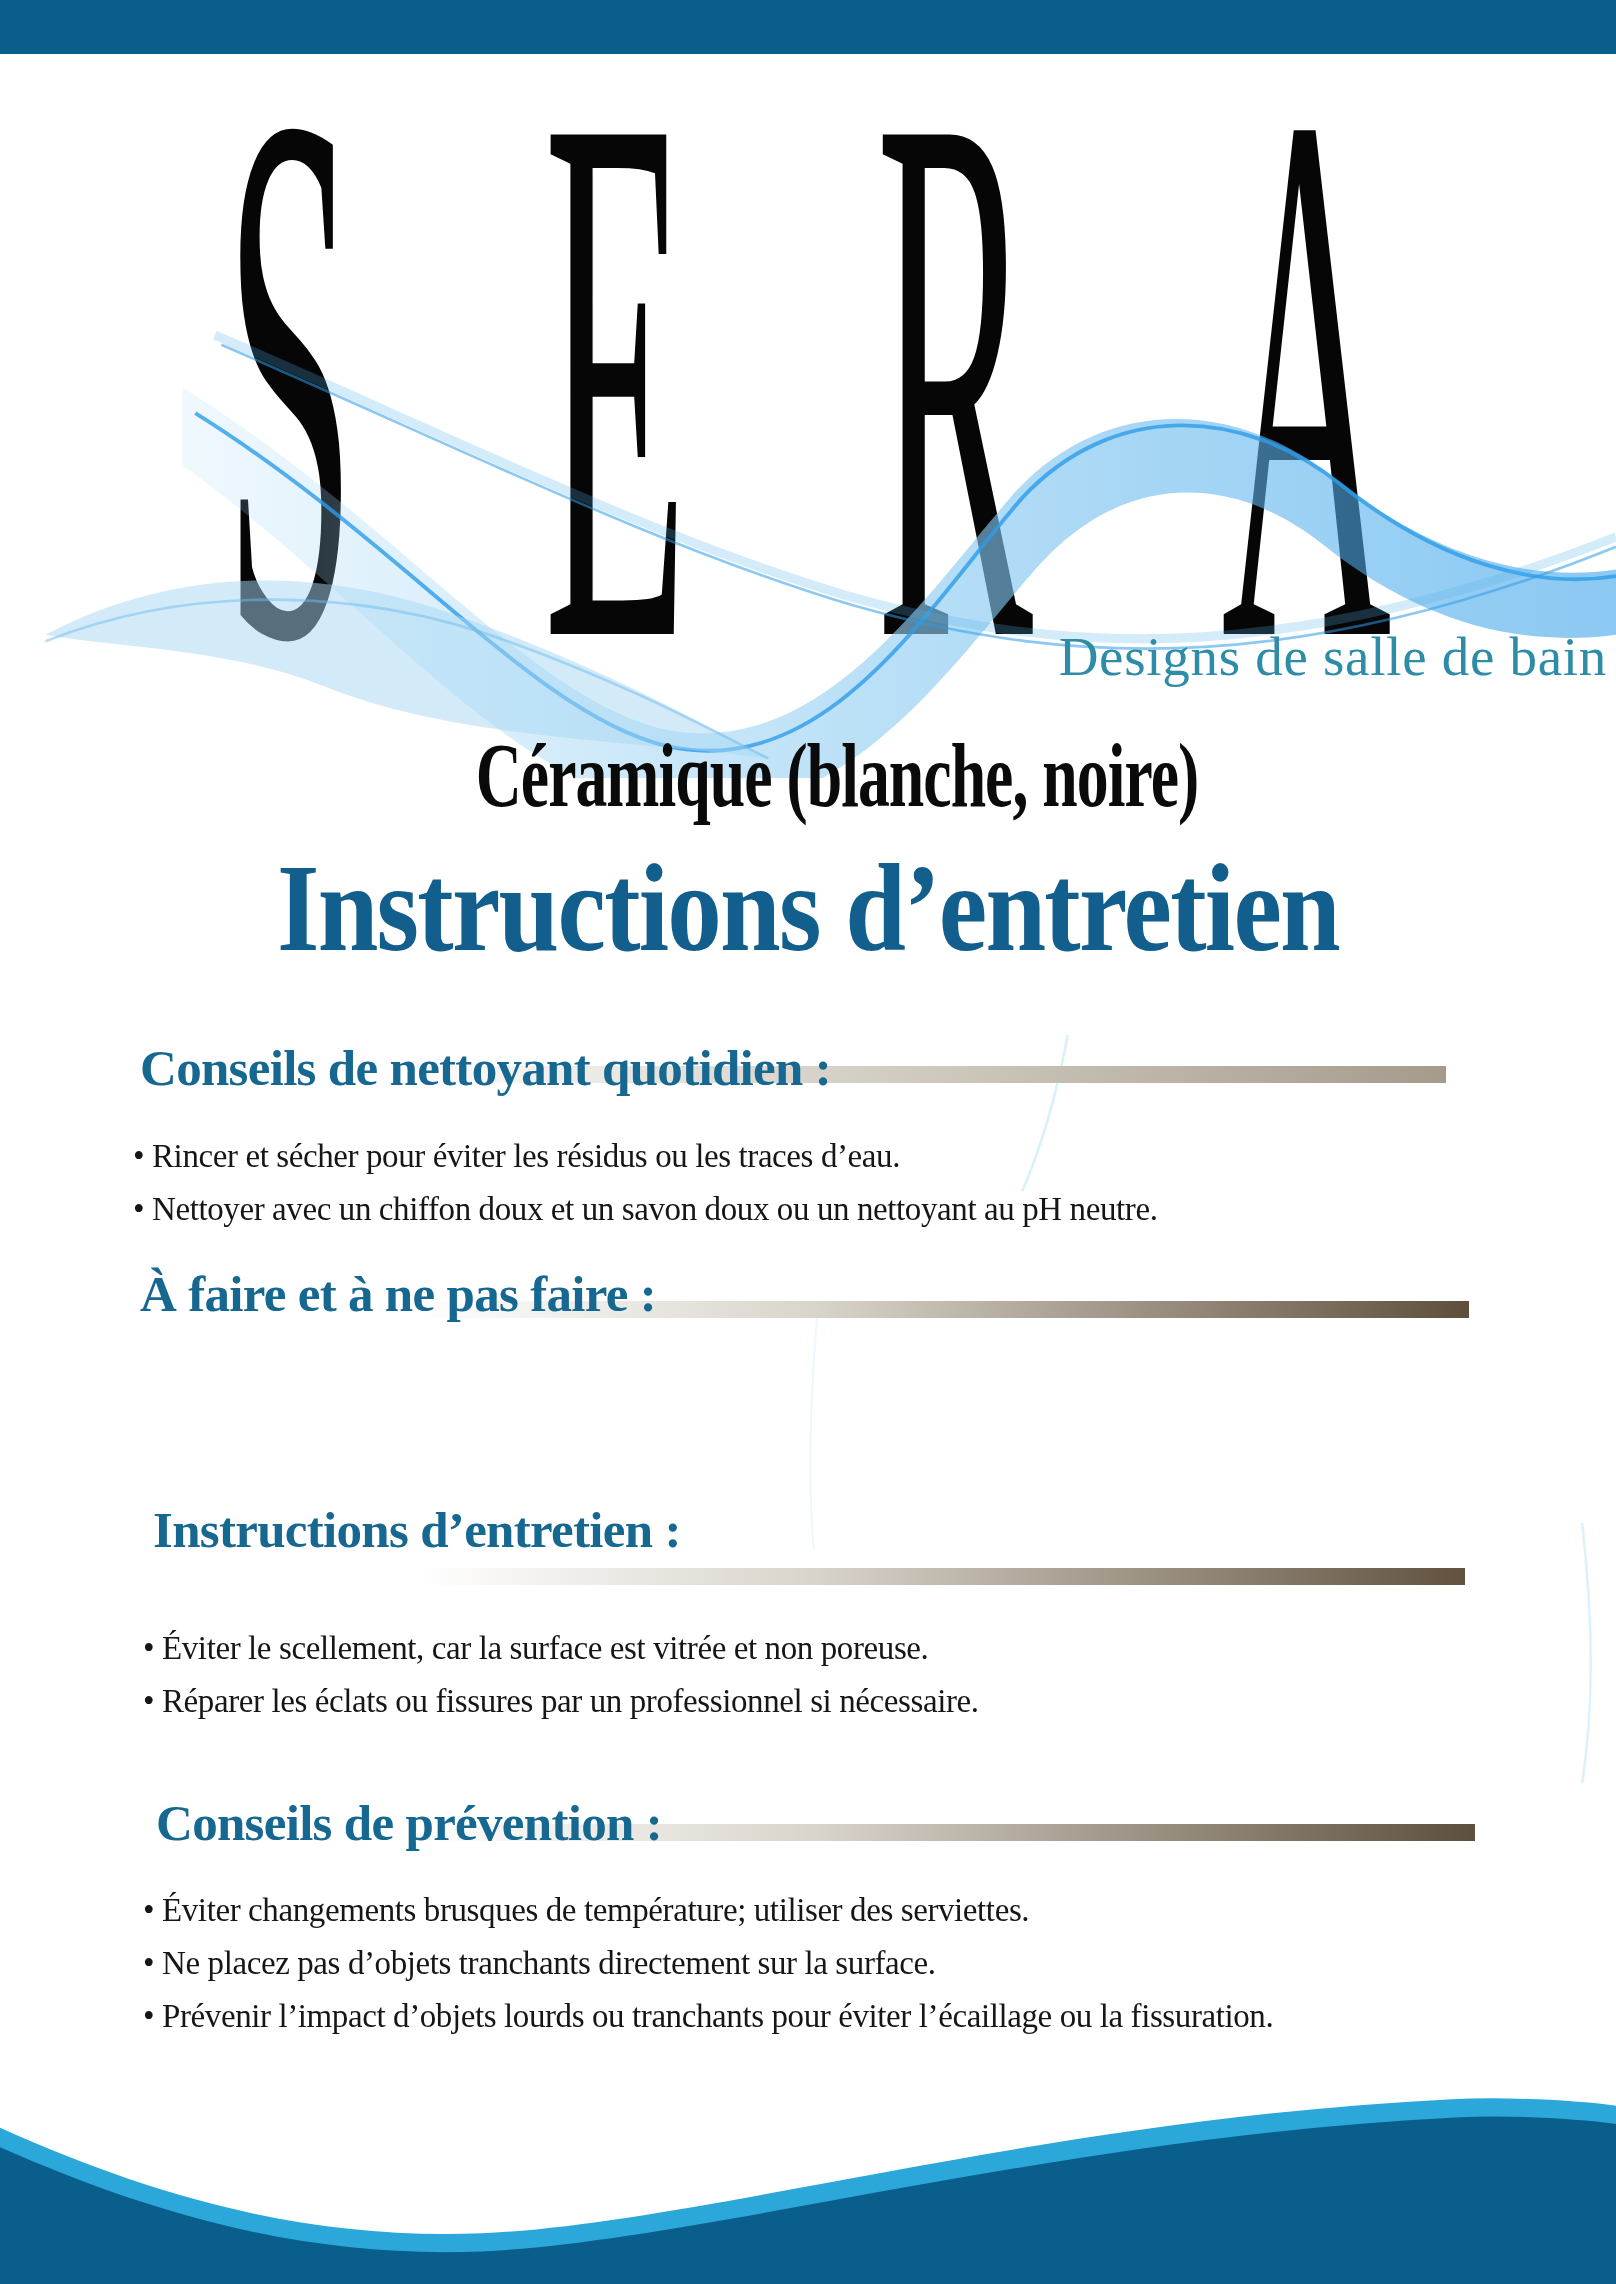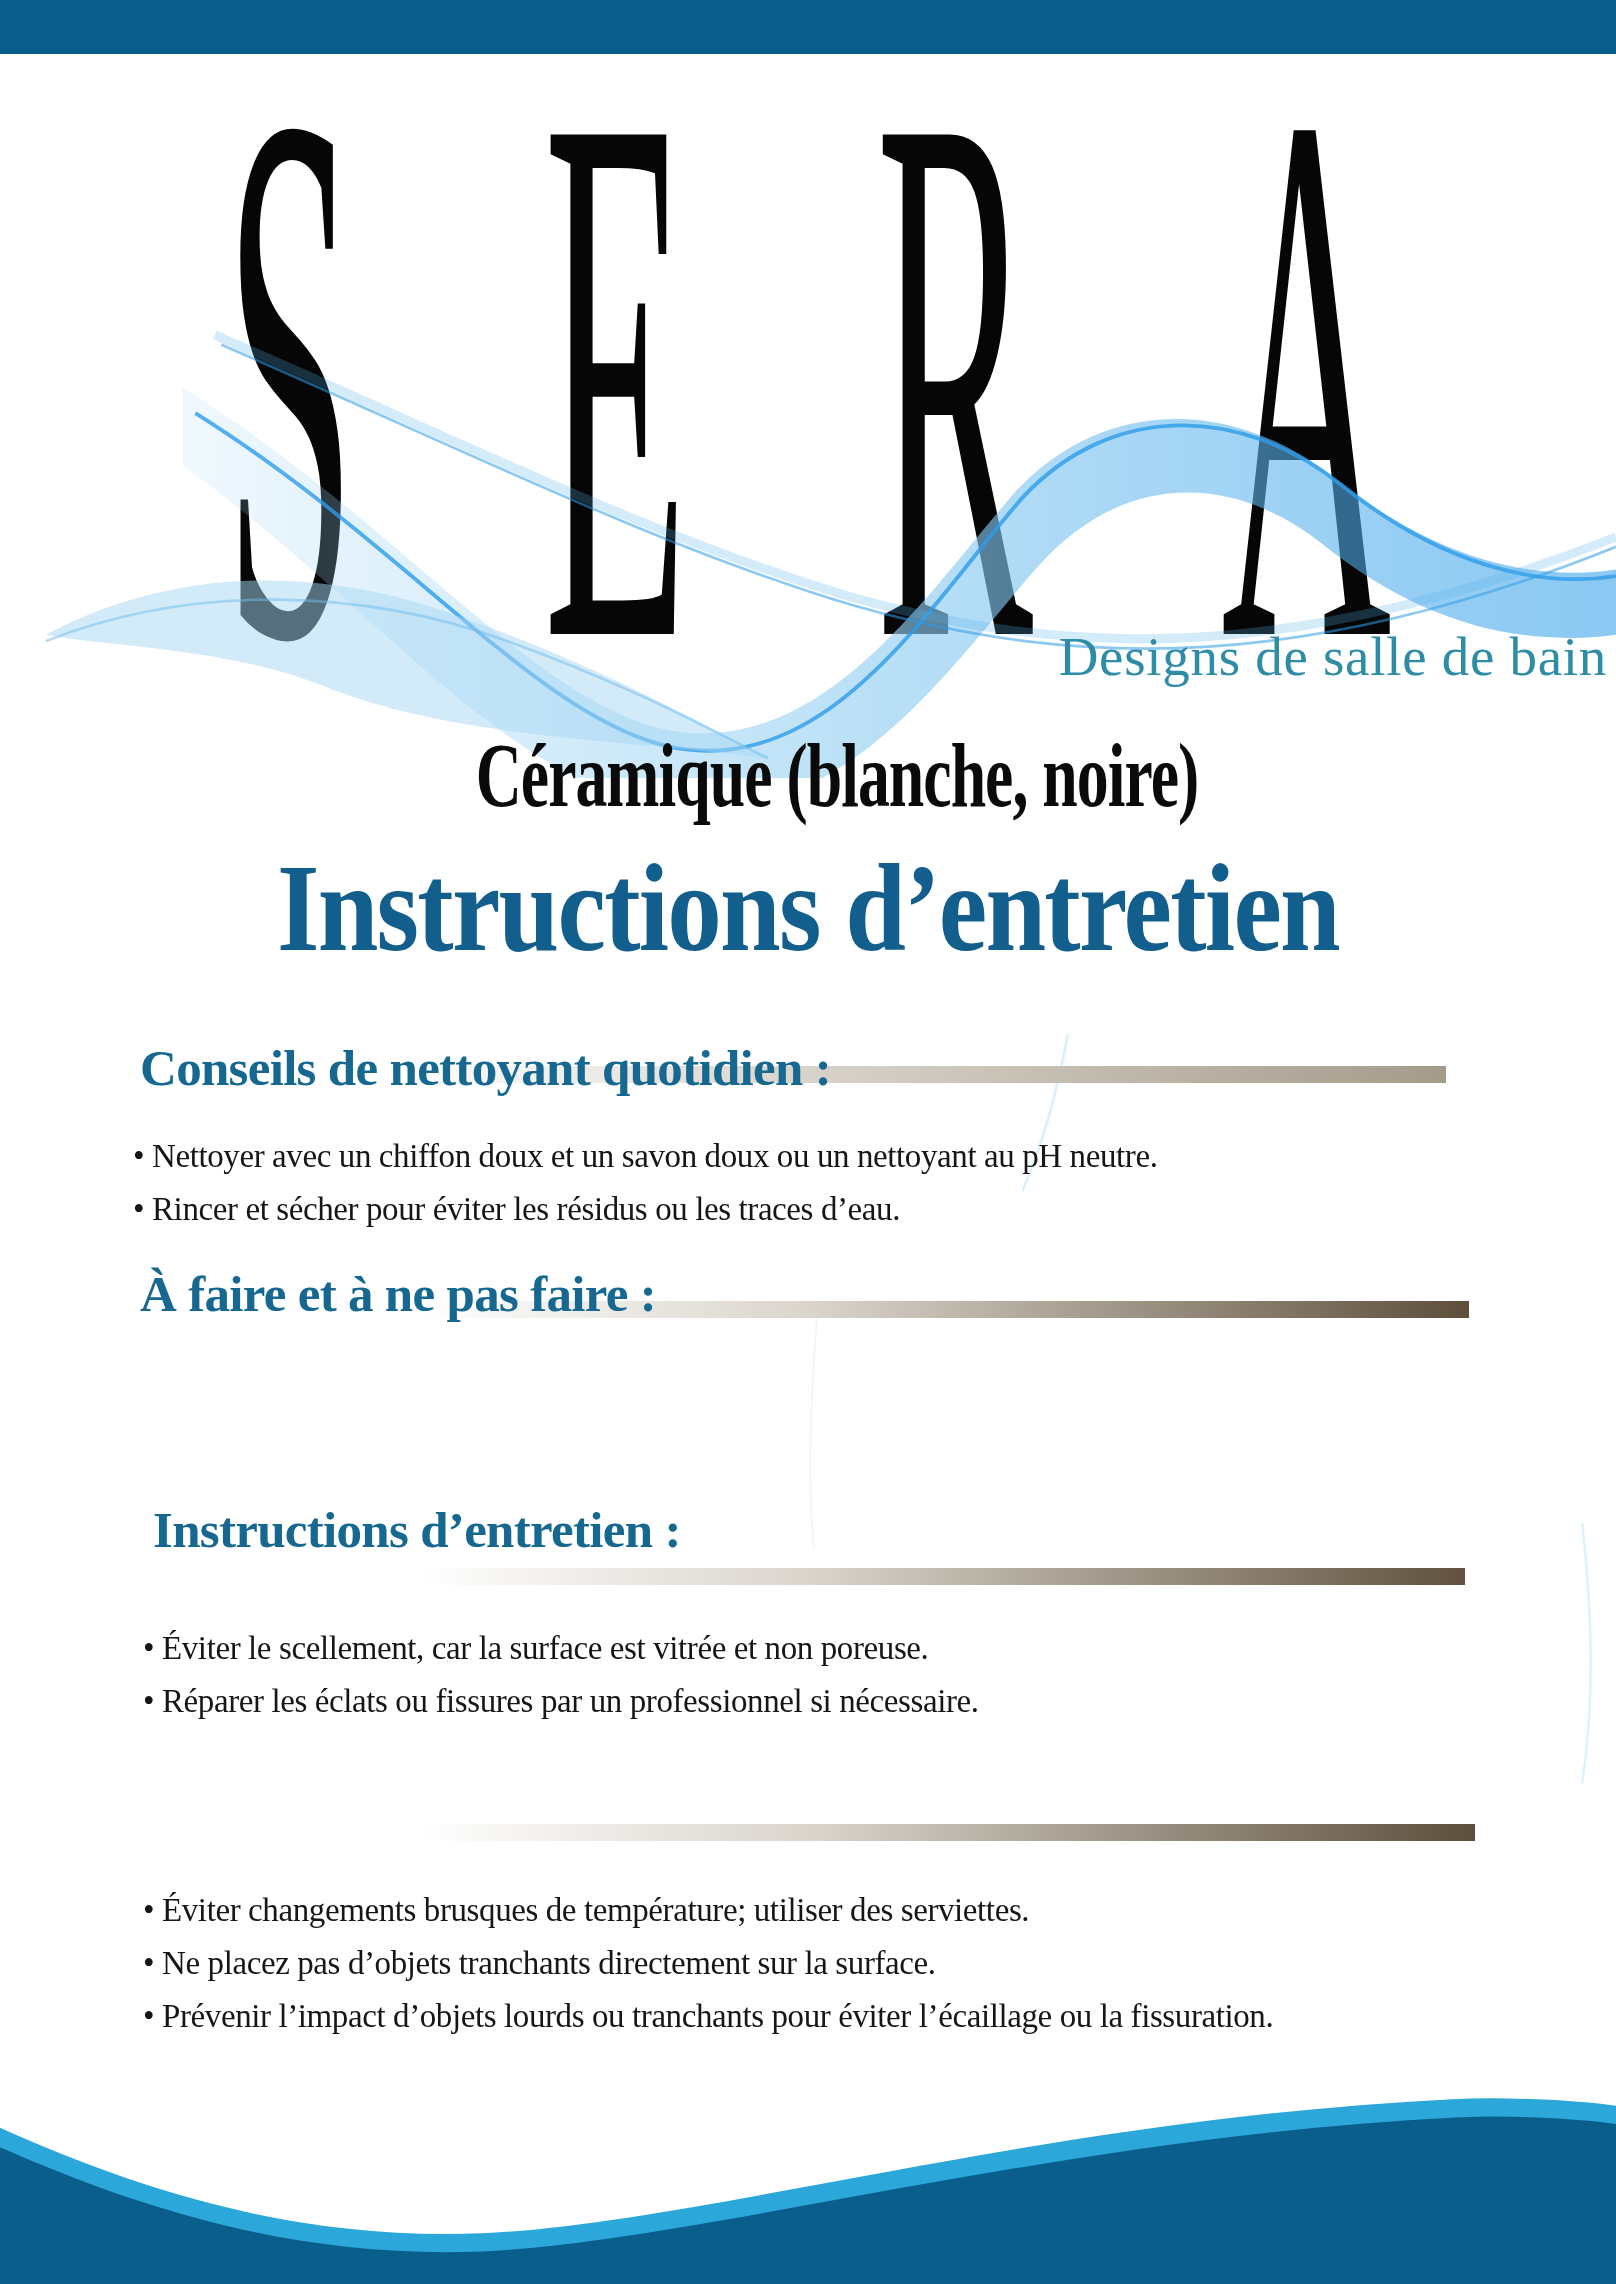--- a/index.html
+++ b/index.html
@@ -105,35 +105,36 @@
 
   <div class="tagline">Designs de salle de bain</div>
 
   <div class="subtitle">Céramique (blanche, noire)</div>
 
   <div class="main-title">Instructions d’entretien</div>
 
   <div class="sec-bar bar1" style="background: linear-gradient(90deg, rgba(255, 255, 255, 0) 0%, rgb(217, 212, 203) 38%, rgb(164, 155, 139) 100%);"></div>
   <div class="sec-heading h1">Conseils de nettoyant quotidien :</div>
   <div class="bullets b1">
+      <div>• Rincer et sécher pour éviter les résidus ou les traces d’eau.</div>
       <div>• Nettoyer avec un chiffon doux et un savon doux ou un nettoyant au pH neutre.</div>
-      <div>• Rincer et sécher pour éviter les résidus ou les traces d’eau.</div>
     </div>
 
   <div class="sec-bar bar2" style="background: linear-gradient(90deg, rgba(255, 255, 255, 0) 0%, rgb(217, 212, 203) 38%, rgb(94, 79, 60) 100%);"></div>
   <div class="sec-heading h2">À faire et à ne pas faire :</div>
 
   <div class="sec-bar bar3" style="background: linear-gradient(90deg, rgba(255, 255, 255, 0) 0%, rgb(217, 212, 203) 38%, rgb(97, 82, 63) 100%);"></div>
   <div class="sec-heading h3">Instructions d’entretien :</div>
   <div class="bullets b3">
       <div>• Éviter le scellement, car la surface est vitrée et non poreuse.</div>
       <div>• Réparer les éclats ou fissures par un professionnel si nécessaire.</div>
     </div>
 
   <div class="sec-bar bar4" style="background: linear-gradient(90deg, rgba(255, 255, 255, 0) 0%, rgb(217, 212, 203) 38%, rgb(93, 79, 61) 100%);"></div>
+  <div class="sec-heading h4">Conseils de prévention :</div>
   <div class="bullets b4">
       <div>• Éviter changements brusques de température; utiliser des serviettes.</div>
       <div>• Ne placez pas d’objets tranchants directement sur la surface.</div>
       <div>• Prévenir l’impact d’objets lourds ou tranchants pour éviter l’écaillage ou la fissuration.</div>
     </div>
 
   <svg class="bottom-wave" viewBox="0 0 2482 358" preserveAspectRatio="none">
     <path d="M 0,118 C 250,230 480,290 740,280 C 1080,265 1600,105 2230,74
          C 2320,70 2420,76 2482,84 L 2482,358 L 0,358 Z" fill="var(--bottom-wave-light,#2BA7D9)"></path>
     <path d="M 0,148 C 250,258 480,318 740,308 C 1080,292 1620,133 2235,102

